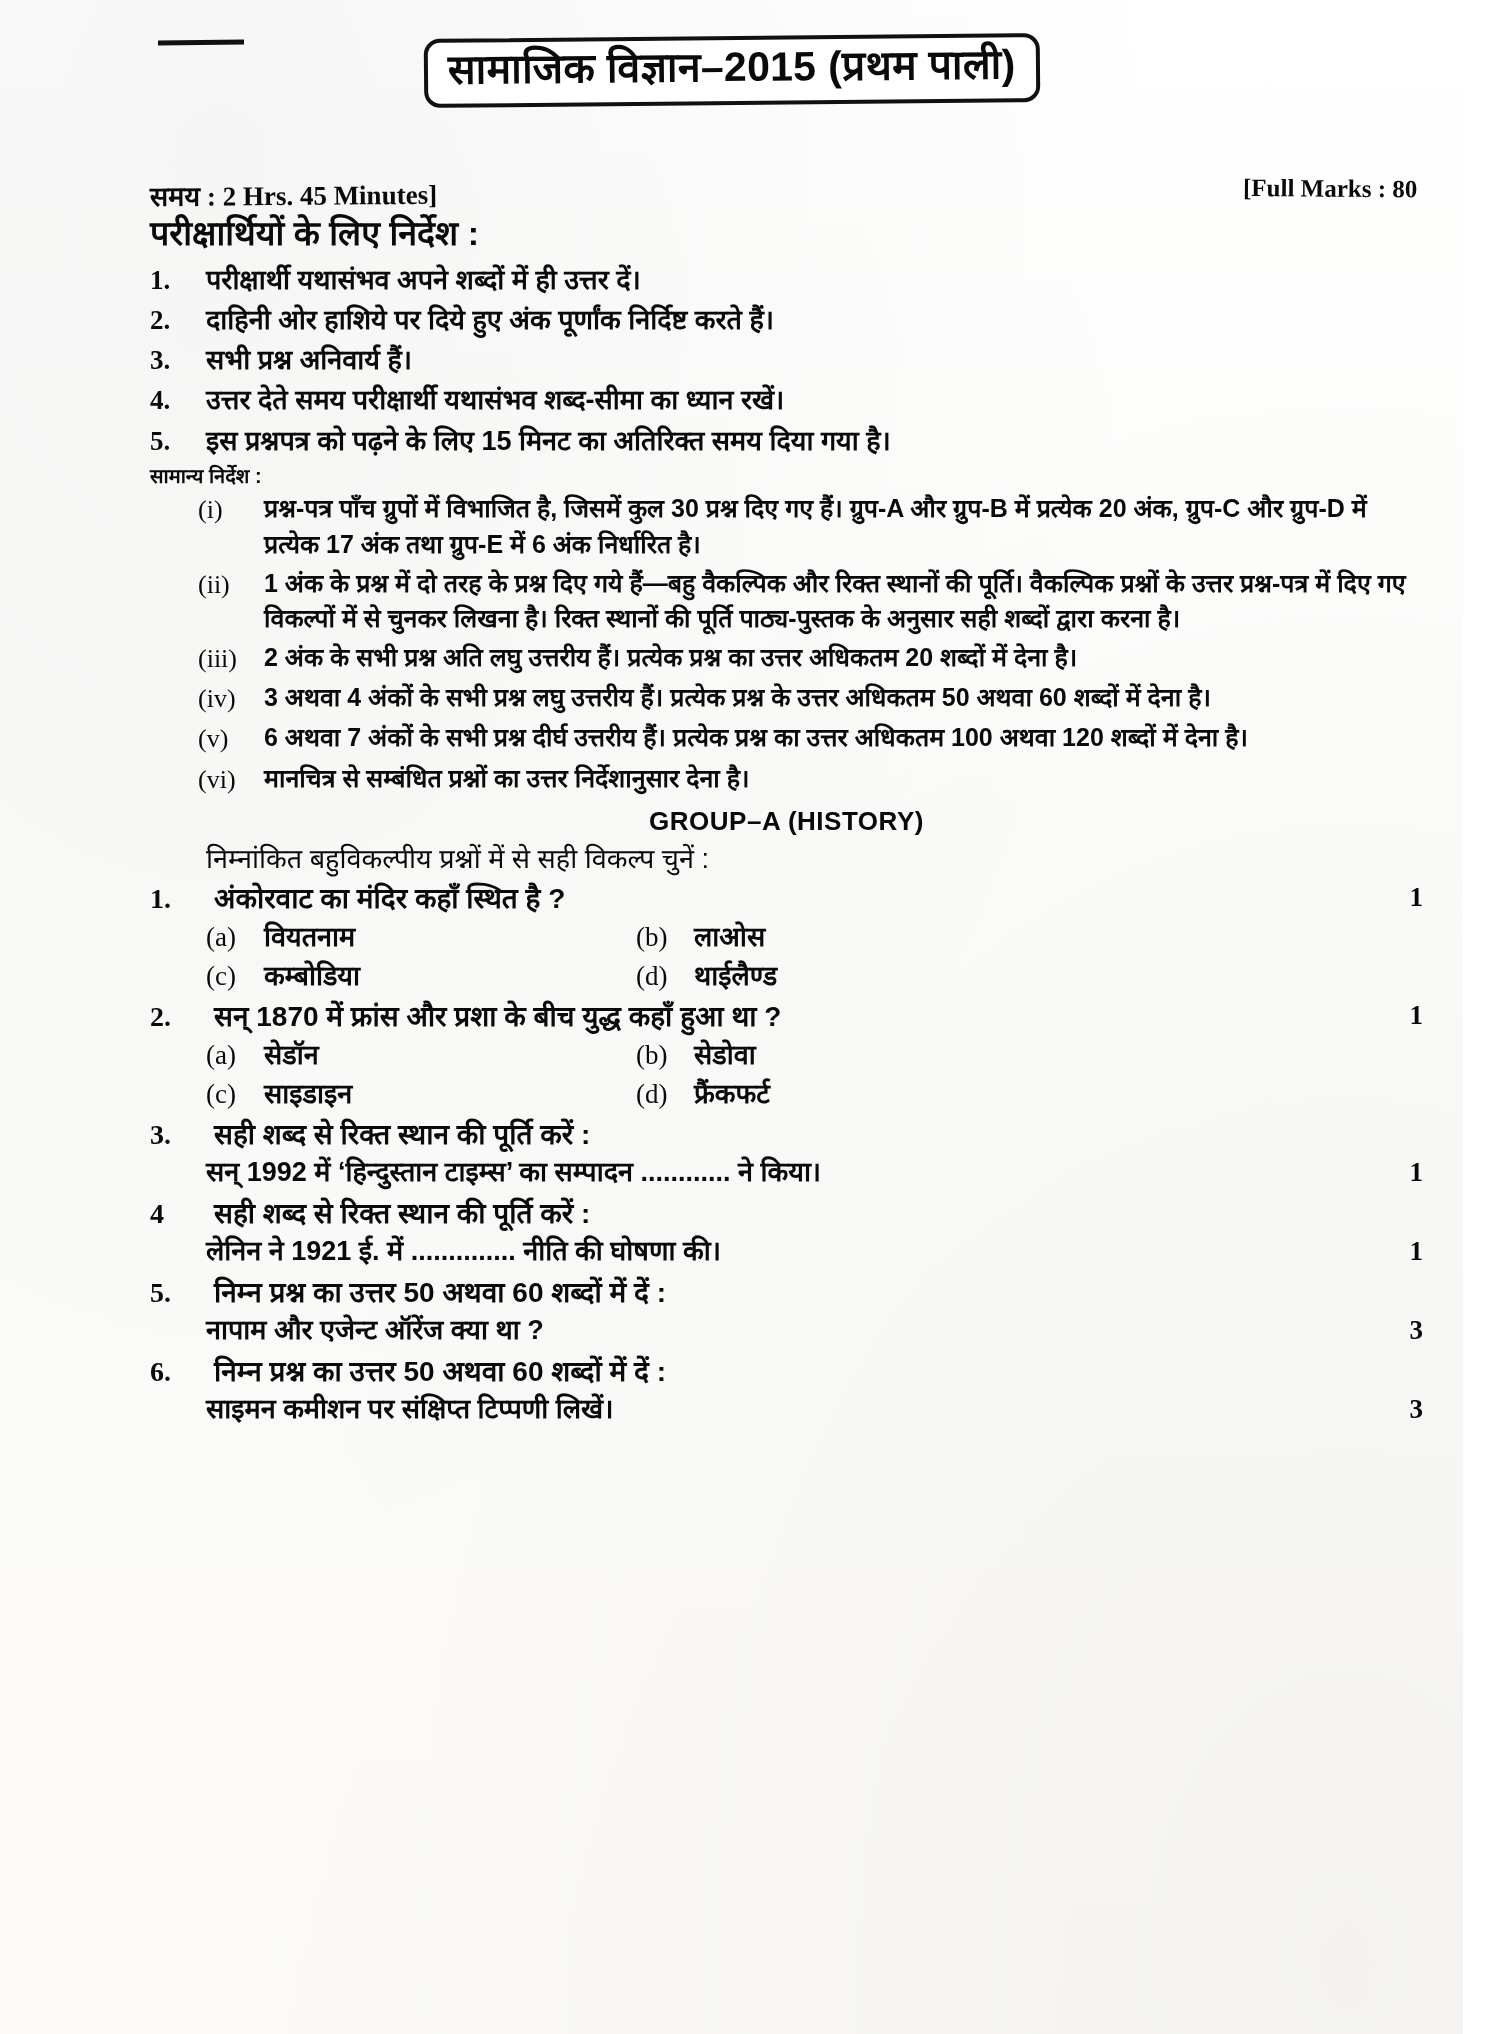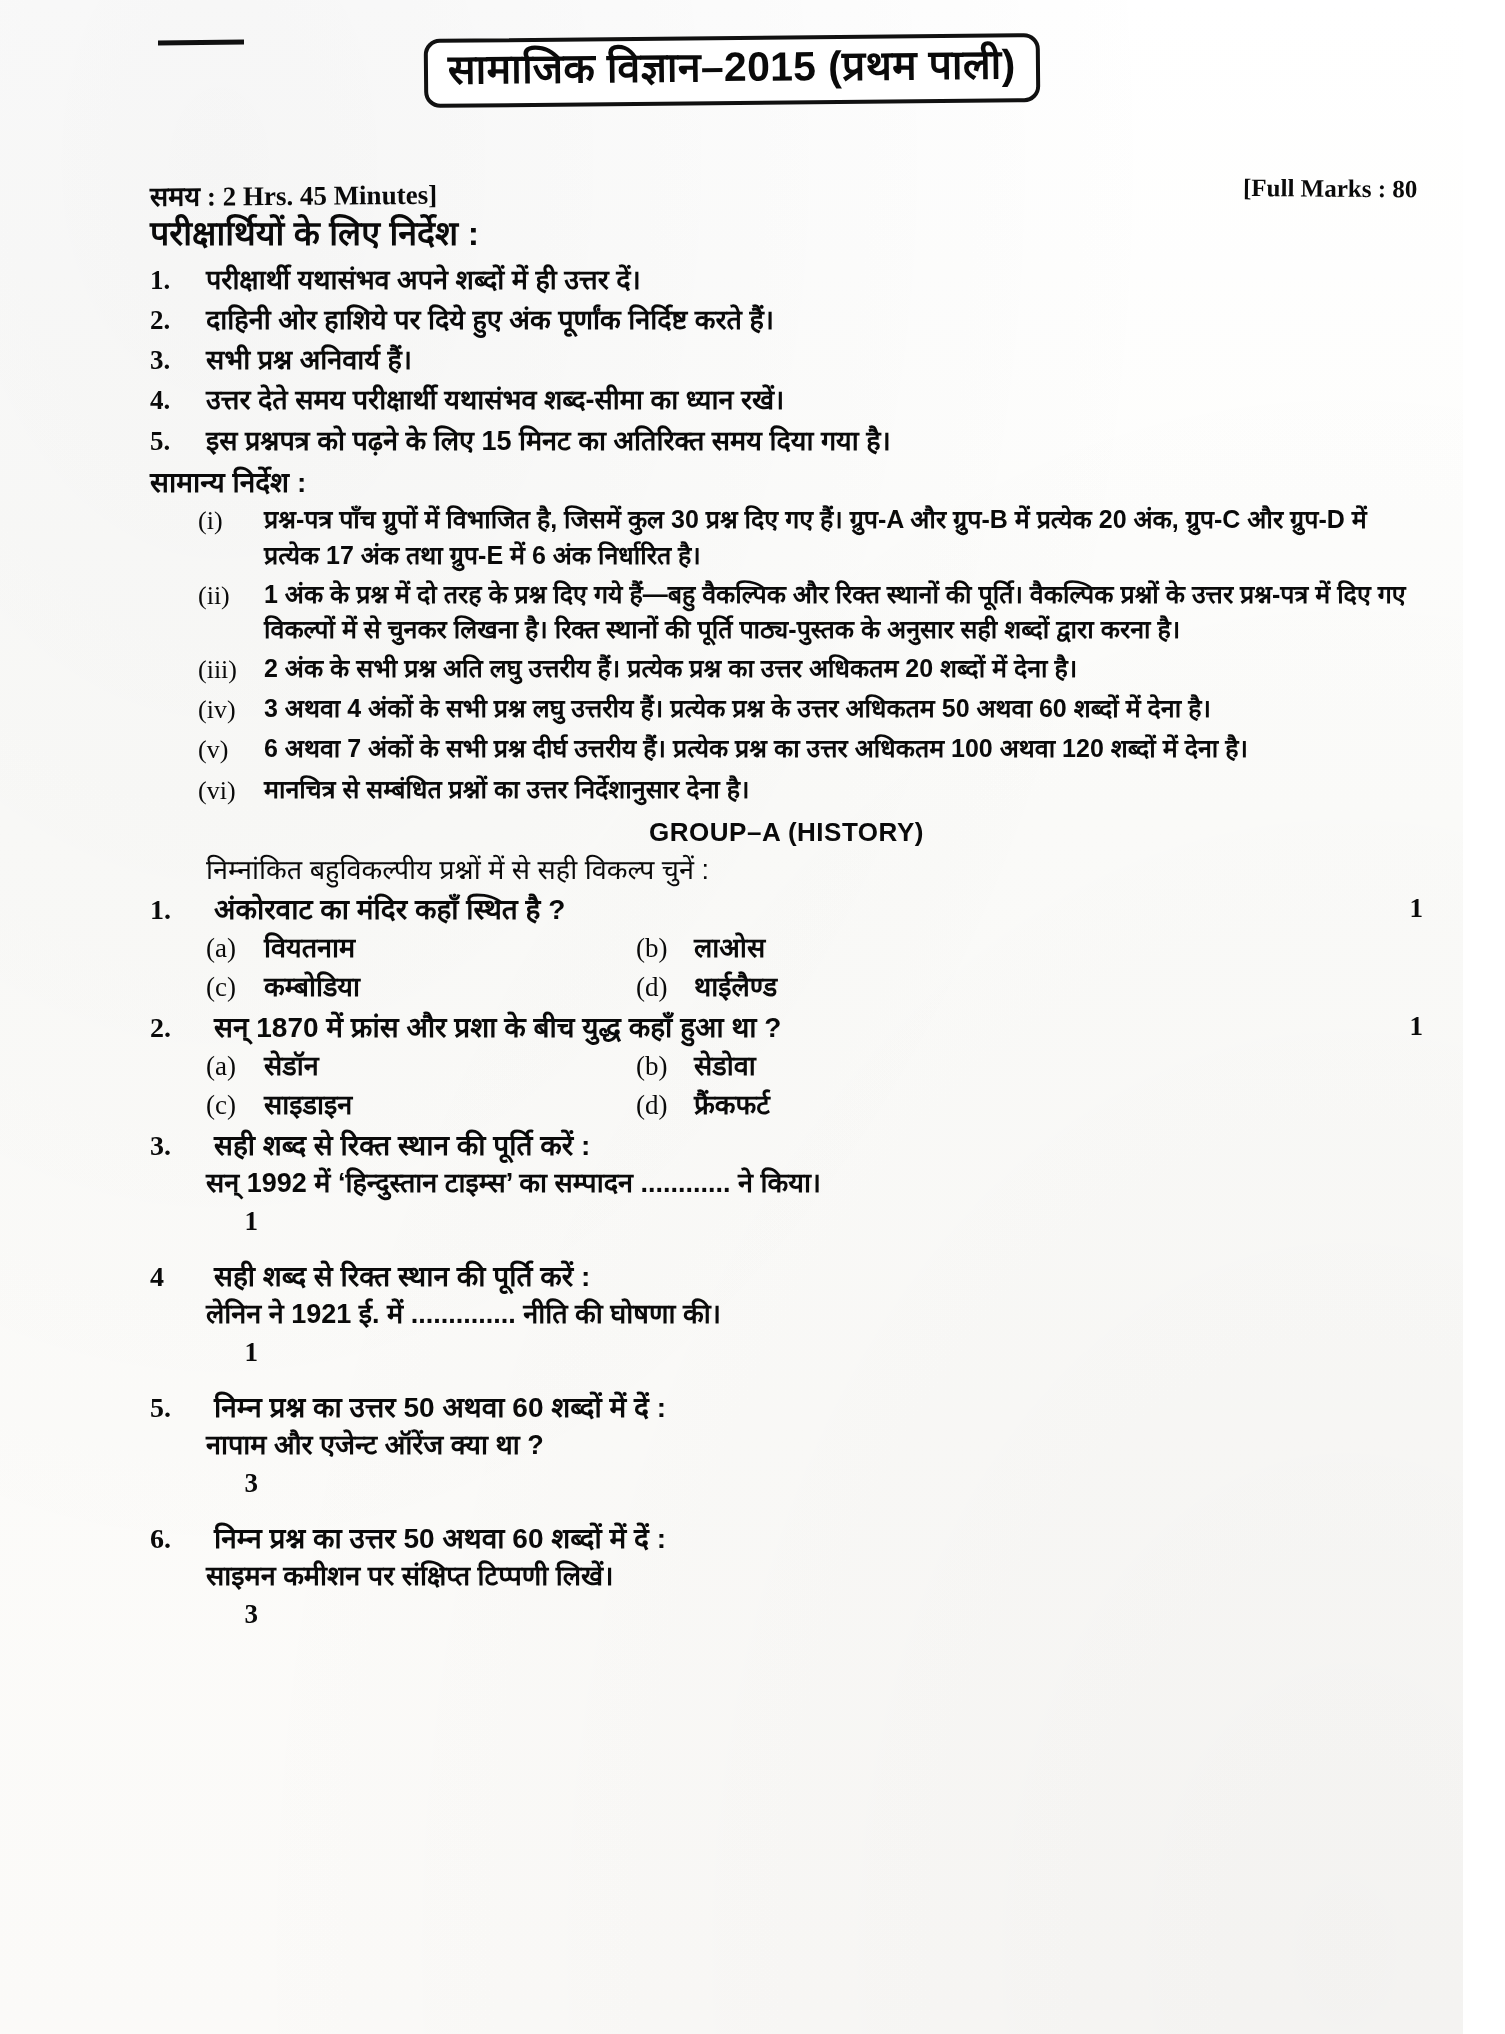--- a/index.html
+++ b/index.html
@@ -119,21 +119,21 @@
     width: 56px;
     flex: 0 0 56px;
     font-family: "Liberation Serif", serif;
     font-weight: 700;
   }
   .inst-list li .txt { flex: 1; }
 
   .gen-heading {
     font-family: "Liberation Sans", "DejaVu Sans", sans-serif;
     font-weight: 700;
-    font-size: 28px;
+    font-size: 20px;
     margin: 2px 0 2px 0;
   }
 
   .roman-list {
     list-style: none;
     margin: 0;
     padding: 0 0 0 48px;
   }
   .roman-list li {
     display: flex;
@@ -196,21 +196,20 @@
     font-size: 27px;
   }
   .q-sub {
     display: flex;
     align-items: flex-start;
     font-family: "Liberation Sans", "DejaVu Sans", sans-serif;
     font-weight: 700;
     font-size: 27px;
     line-height: 1.4;
     margin-left: 56px;
-    flex-direction: column;
   }
   .q-sub .subtext { flex: 1; padding-right: 24px; }
   .q-sub .qmark {
     width: 52px;
     flex: 0 0 52px;
     text-align: right;
     font-family: "Liberation Serif", serif;
     font-weight: 700;
     font-size: 27px;
   }

